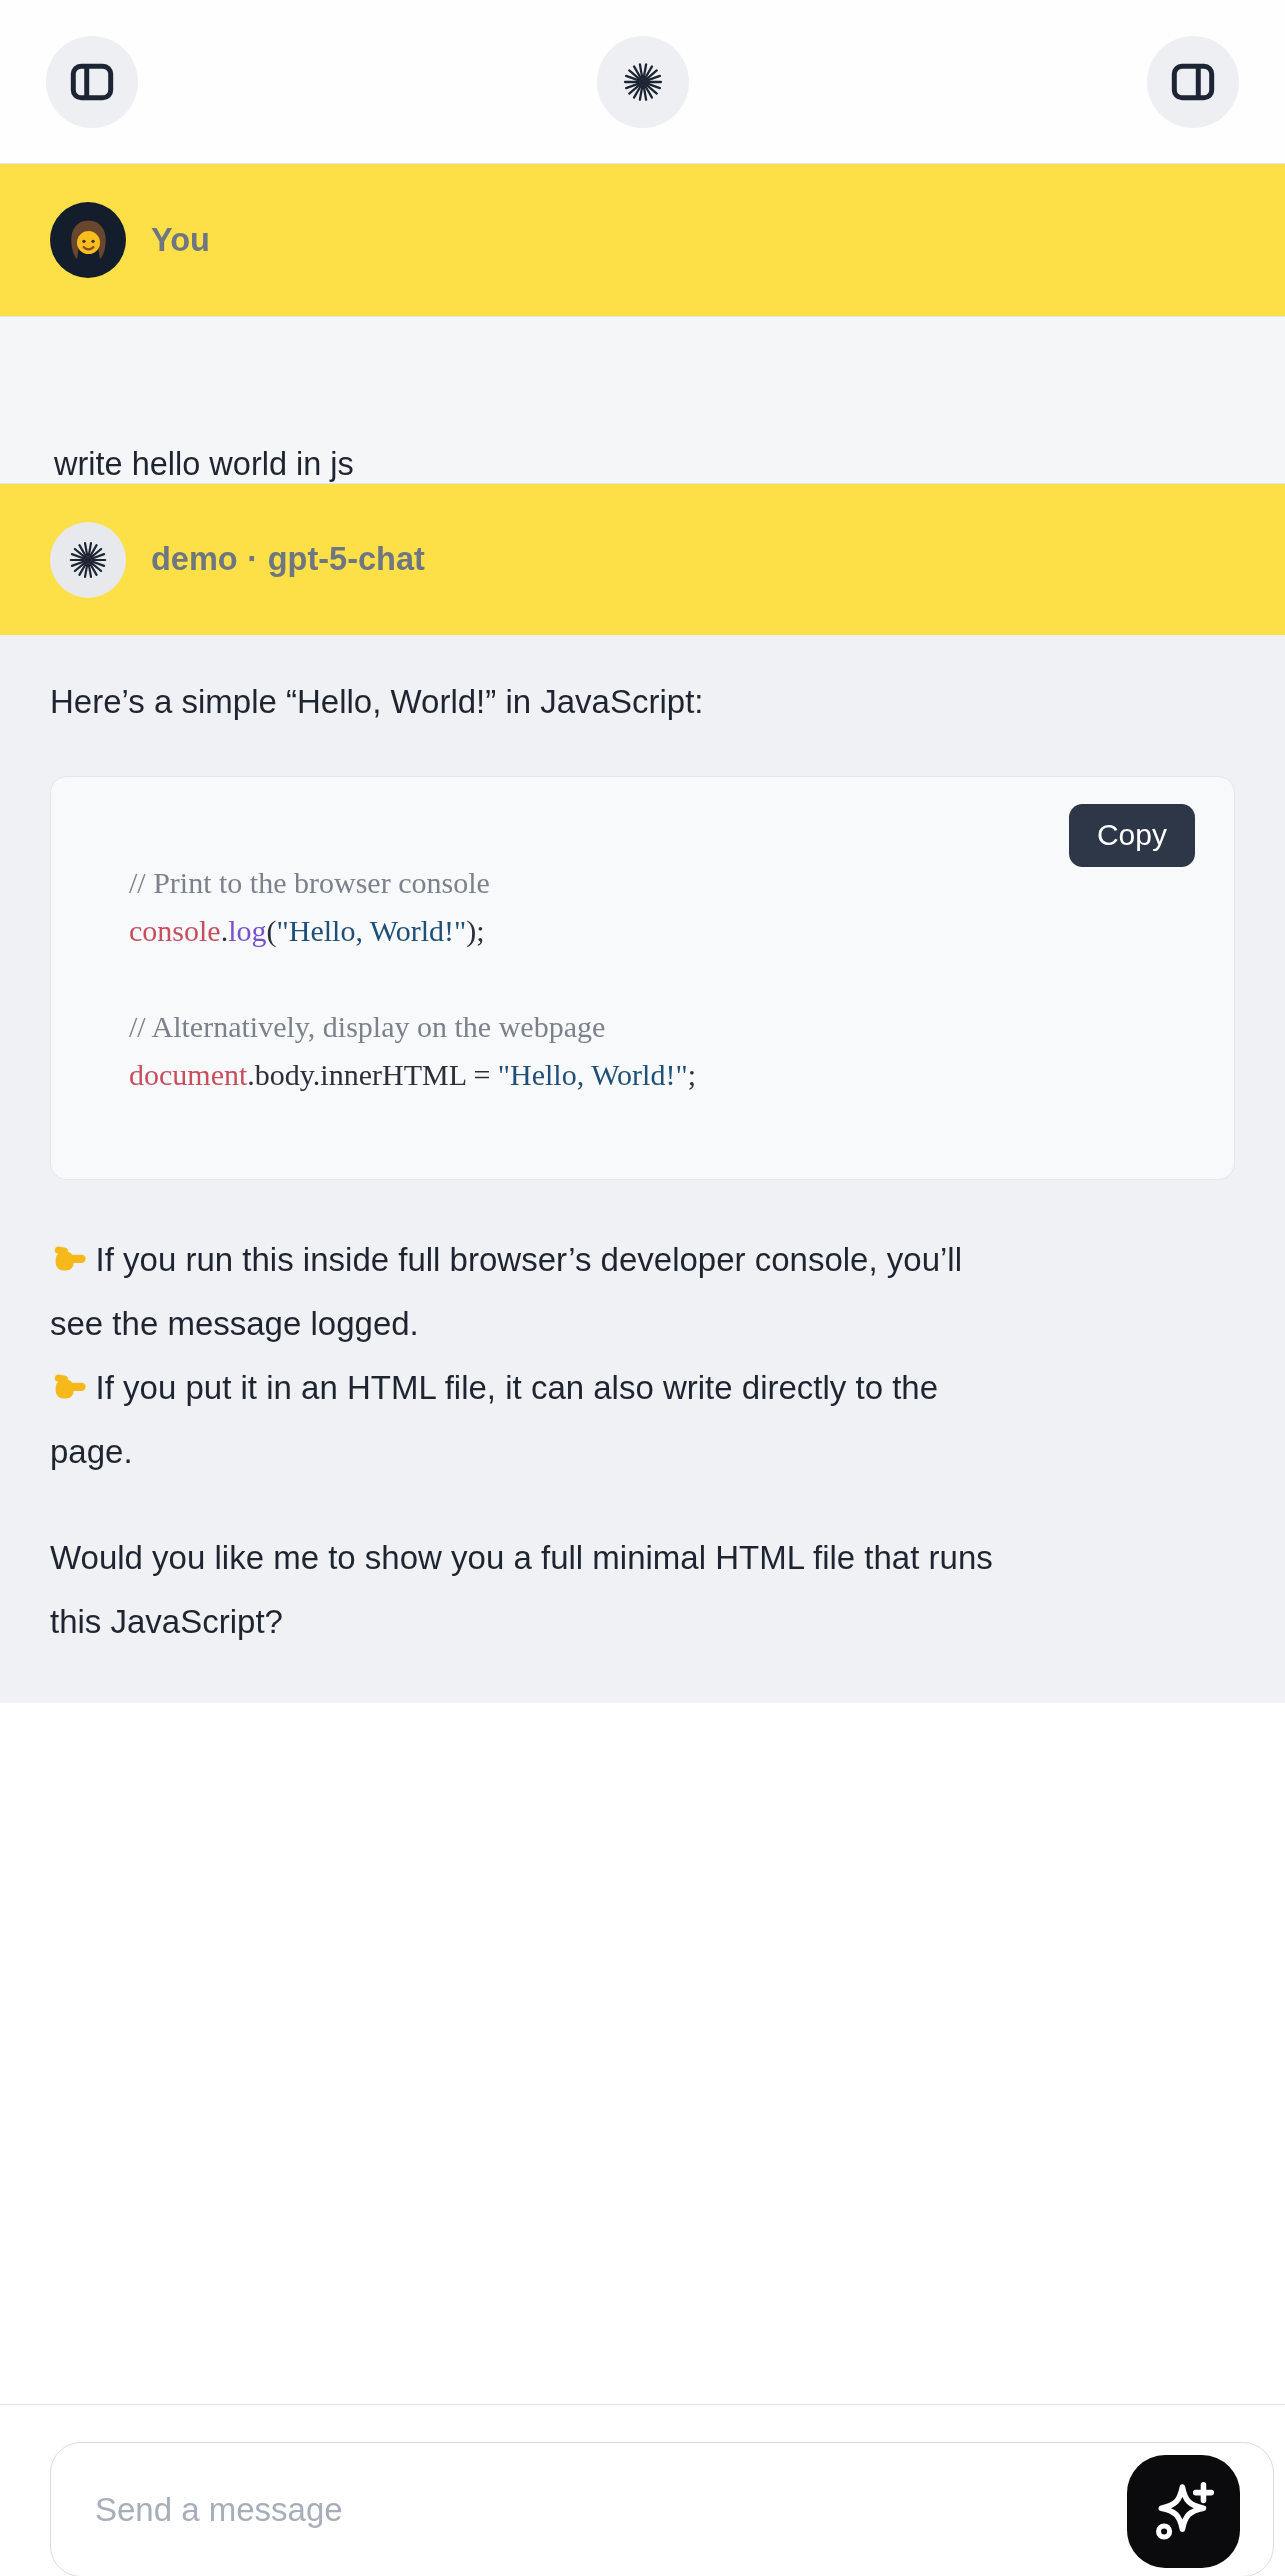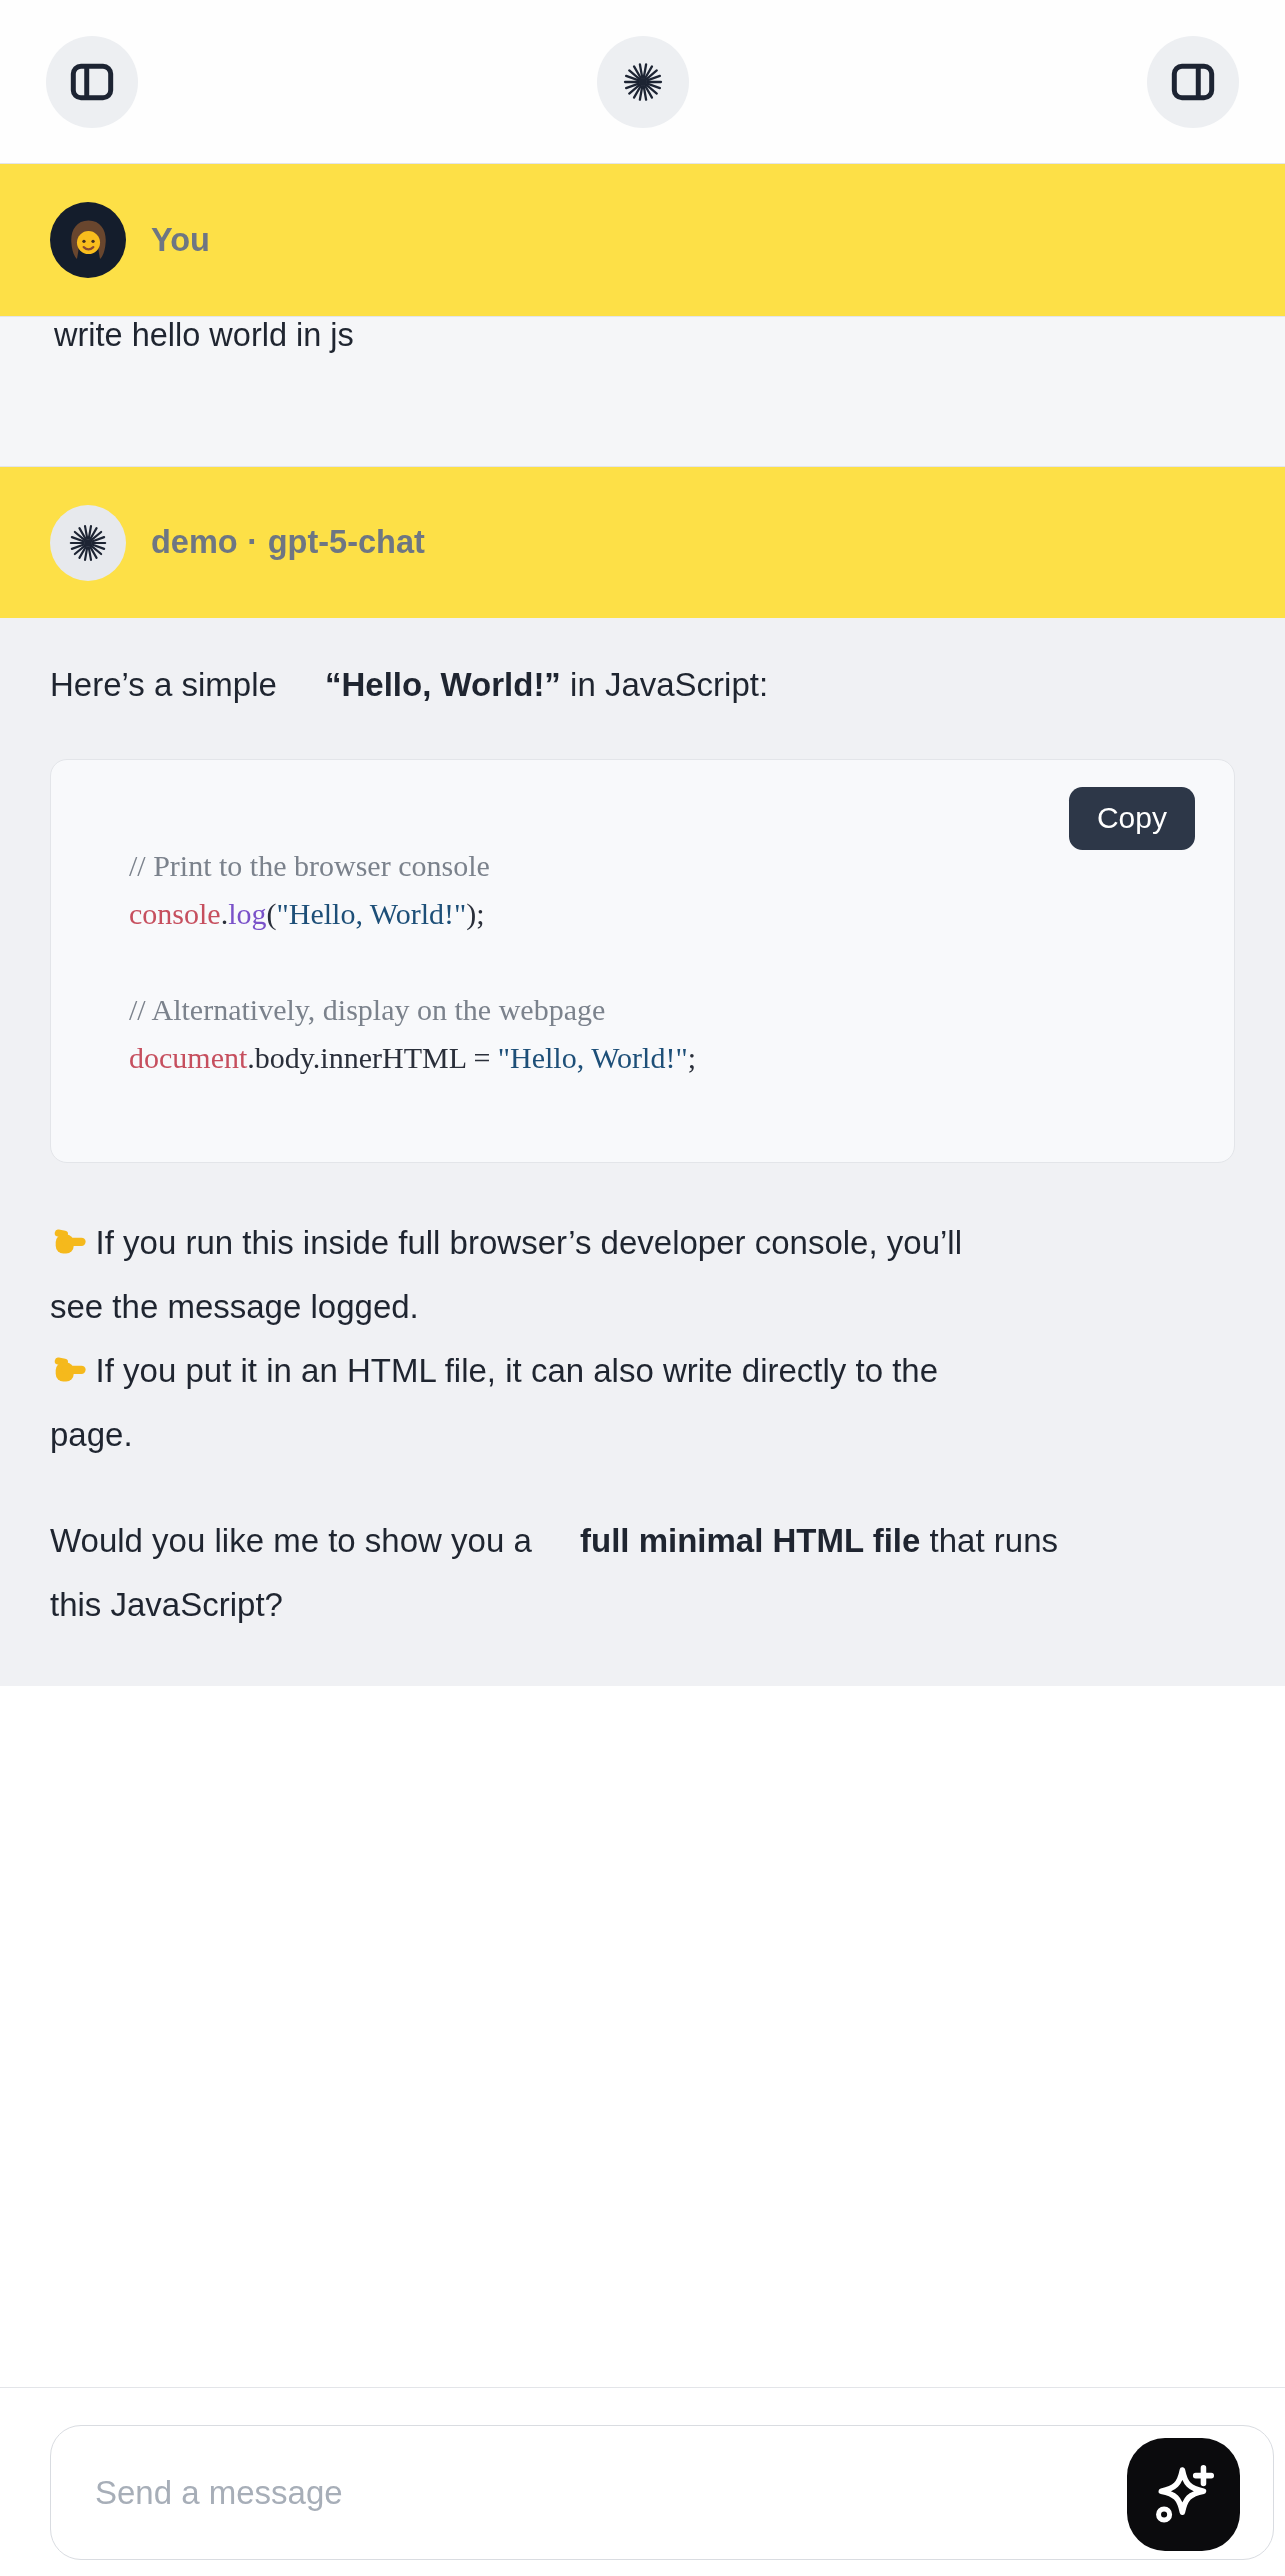--- a/index.html
+++ b/index.html
@@ -22,27 +22,27 @@
     display:flex;align-items:center;justify-content:center;border:none;color:var(--accent-dark);cursor:pointer;}
 
   .row-head{height:152px;display:flex;align-items:center;padding:0 50px;background:#fde047;}
   .avatar{width:76px;height:76px;border-radius:50%;display:flex;align-items:center;justify-content:center;flex:0 0 auto;}
   .avatar.navy{background:var(--avatar-navy-bg);}
   .avatar.gray{background:var(--avatar-gray-bg);color:var(--accent-dark);}
   .row-head .who{margin-left:25px;font-size:32.5px;font-weight:600;color:var(--muted-text);}
   .who .sep{margin:0 9.6px;}
   .assist-head{height:151px;}
 
-  .user-band{height:151px;background:var(--user-band-bg);border-top:1px solid var(--border);
-    border-bottom:1px solid var(--border);display:flex;align-items:flex-start;padding:0 54px;
+  .user-band{height:168px;background:var(--user-band-bg);border-top:1px solid var(--border);
+    border-bottom:1px solid var(--border);display:flex;align-items:flex-end;padding:0 54px;
     font-size:32.5px;color:var(--body-text);}
 
   .assist-block{height:1068px;background:var(--assistant-block-bg);padding:34px 50px 0;
     font-size:33px;line-height:64px;color:var(--body-text);}
-  .assist-block b{font-weight:700;margin-left:39px;}
+  .assist-block b{font-weight:400;}
   .p-intro{line-height:65px;margin-bottom:42px;}
 
   .code-card{position:relative;background:var(--code-card-bg);border:1px solid var(--border);
     border-radius:17px;margin-bottom:48px;}
   .code-card pre{margin:0;padding:82px 38px 80px 78px;font-family:Liberation Serif, serif;
     font-size:30px;line-height:48px;color:var(--syntax-plain);white-space:pre;}
   .tok-comment{color:var(--syntax-comment);}
   .tok-variable{color:var(--syntax-variable);}
   .tok-function{color:var(--syntax-function);}
   .tok-string{color:var(--syntax-string);}

